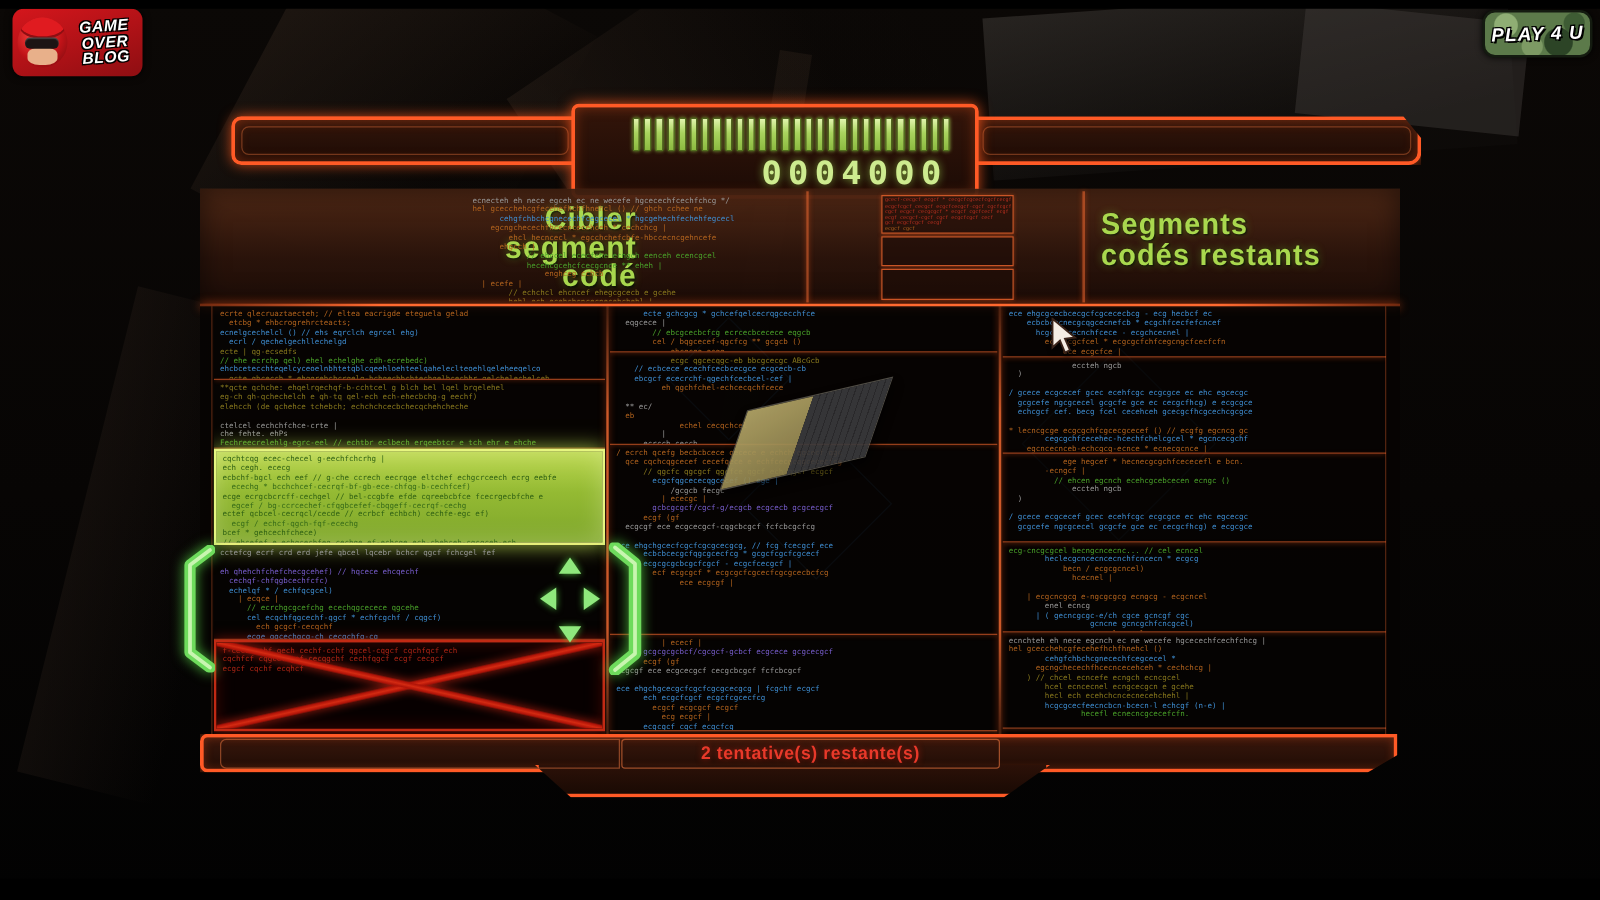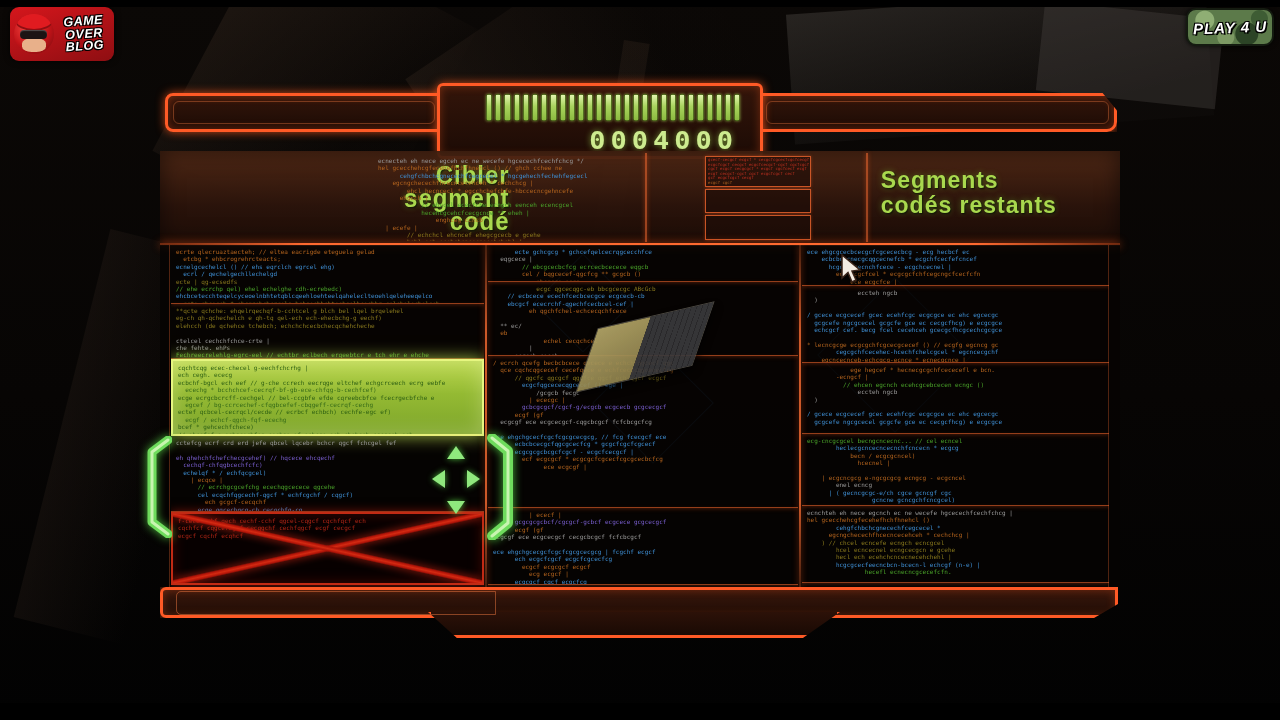--- a/index.html
+++ b/index.html
@@ -47,21 +47,21 @@
       radial-gradient(circle at 70% 70%, #2c4426 0 11px, transparent 12px),
       radial-gradient(circle at 85% 25%, #3e5c34 0 8px, transparent 9px),
       radial-gradient(circle at 45% 80%, #7d9a64 0 8px, transparent 9px),
       #5c7a4a;
     box-shadow:0 0 5px rgba(0,0,0,.8); }
   #play4u span { color:#fff; font-weight:bold; font-style:italic; font-size:15px; transform:rotate(-2deg);
     text-shadow:1.5px 1.5px 0 #000,-1px 1px 0 #000,1px -1px 0 #000,-1px -1px 0 #000; letter-spacing:1px; }
 
   
   .frame { position:absolute; border:3px solid #ff5a26; background:linear-gradient(180deg,#33150a,#1c0b05);
-    box-shadow:0 0 10px rgba(255,90,30,.75), inset 0 0 10px rgba(255,90,30,.35); }
+    box-shadow:0 0 10px rgba(255,90,30,.75), inset 0 0 10px rgba(255,90,30,.35);margin-left:20px; }
   #tf-left  { left:165px; top:93px; width:278px; height:39px; border-radius:8px 0 0 8px; }
   #tf-right { left:758px; top:93px; width:359px; height:39px; border-radius:0 10px 10px 0;
     clip-path:polygon(0 0,96% 0,100% 45%,100% 100%,0 100%); }
   #tf-center { left:437px; top:83px; width:326px; height:76px; border-radius:6px; }
   .inner-line { position:absolute; border:1px solid rgba(255,130,70,.35); border-radius:6px; pointer-events:none; }
   #progress-wrap { position:absolute; left:46px; top:6px; width:266px; height:31px;
     display:flex; align-items:center; gap:3px; }
   .pseg { width:6.2px; height:27px; border:1px solid #52701f; border-radius:1.5px;
     background:linear-gradient(180deg,#e2f4ae,#a9d45e 45%,#8cba40); box-shadow:0 0 3px rgba(170,220,90,.7); }
   #counter { position:absolute; right:22px; top:38px; width:280px; text-align:right;
@@ -474,20 +474,23 @@
   <div id="dpad">
     <div class="tri" id="tri-up"></div>
     <div class="tri" id="tri-down"></div>
     <div class="tri" id="tri-left"></div>
     <div class="tri" id="tri-right"></div>
   </div>
 
   <div id="footer-band"></div>
   <div id="footer-deep"></div>
   <div id="left-inner-box"></div>
+  <div id="attempts-box">
+    <span>2 tentative(s) restante(s)</span>
+  </div>
 
   <div id="gob-logo">
     <div id="gob-face">
       <div class="hair"></div>
         <div class="skin"></div>
         <div class="glasses"></div>
     </div>
     <div id="gob-text">GAME
 OVER
 BLOG</div>

